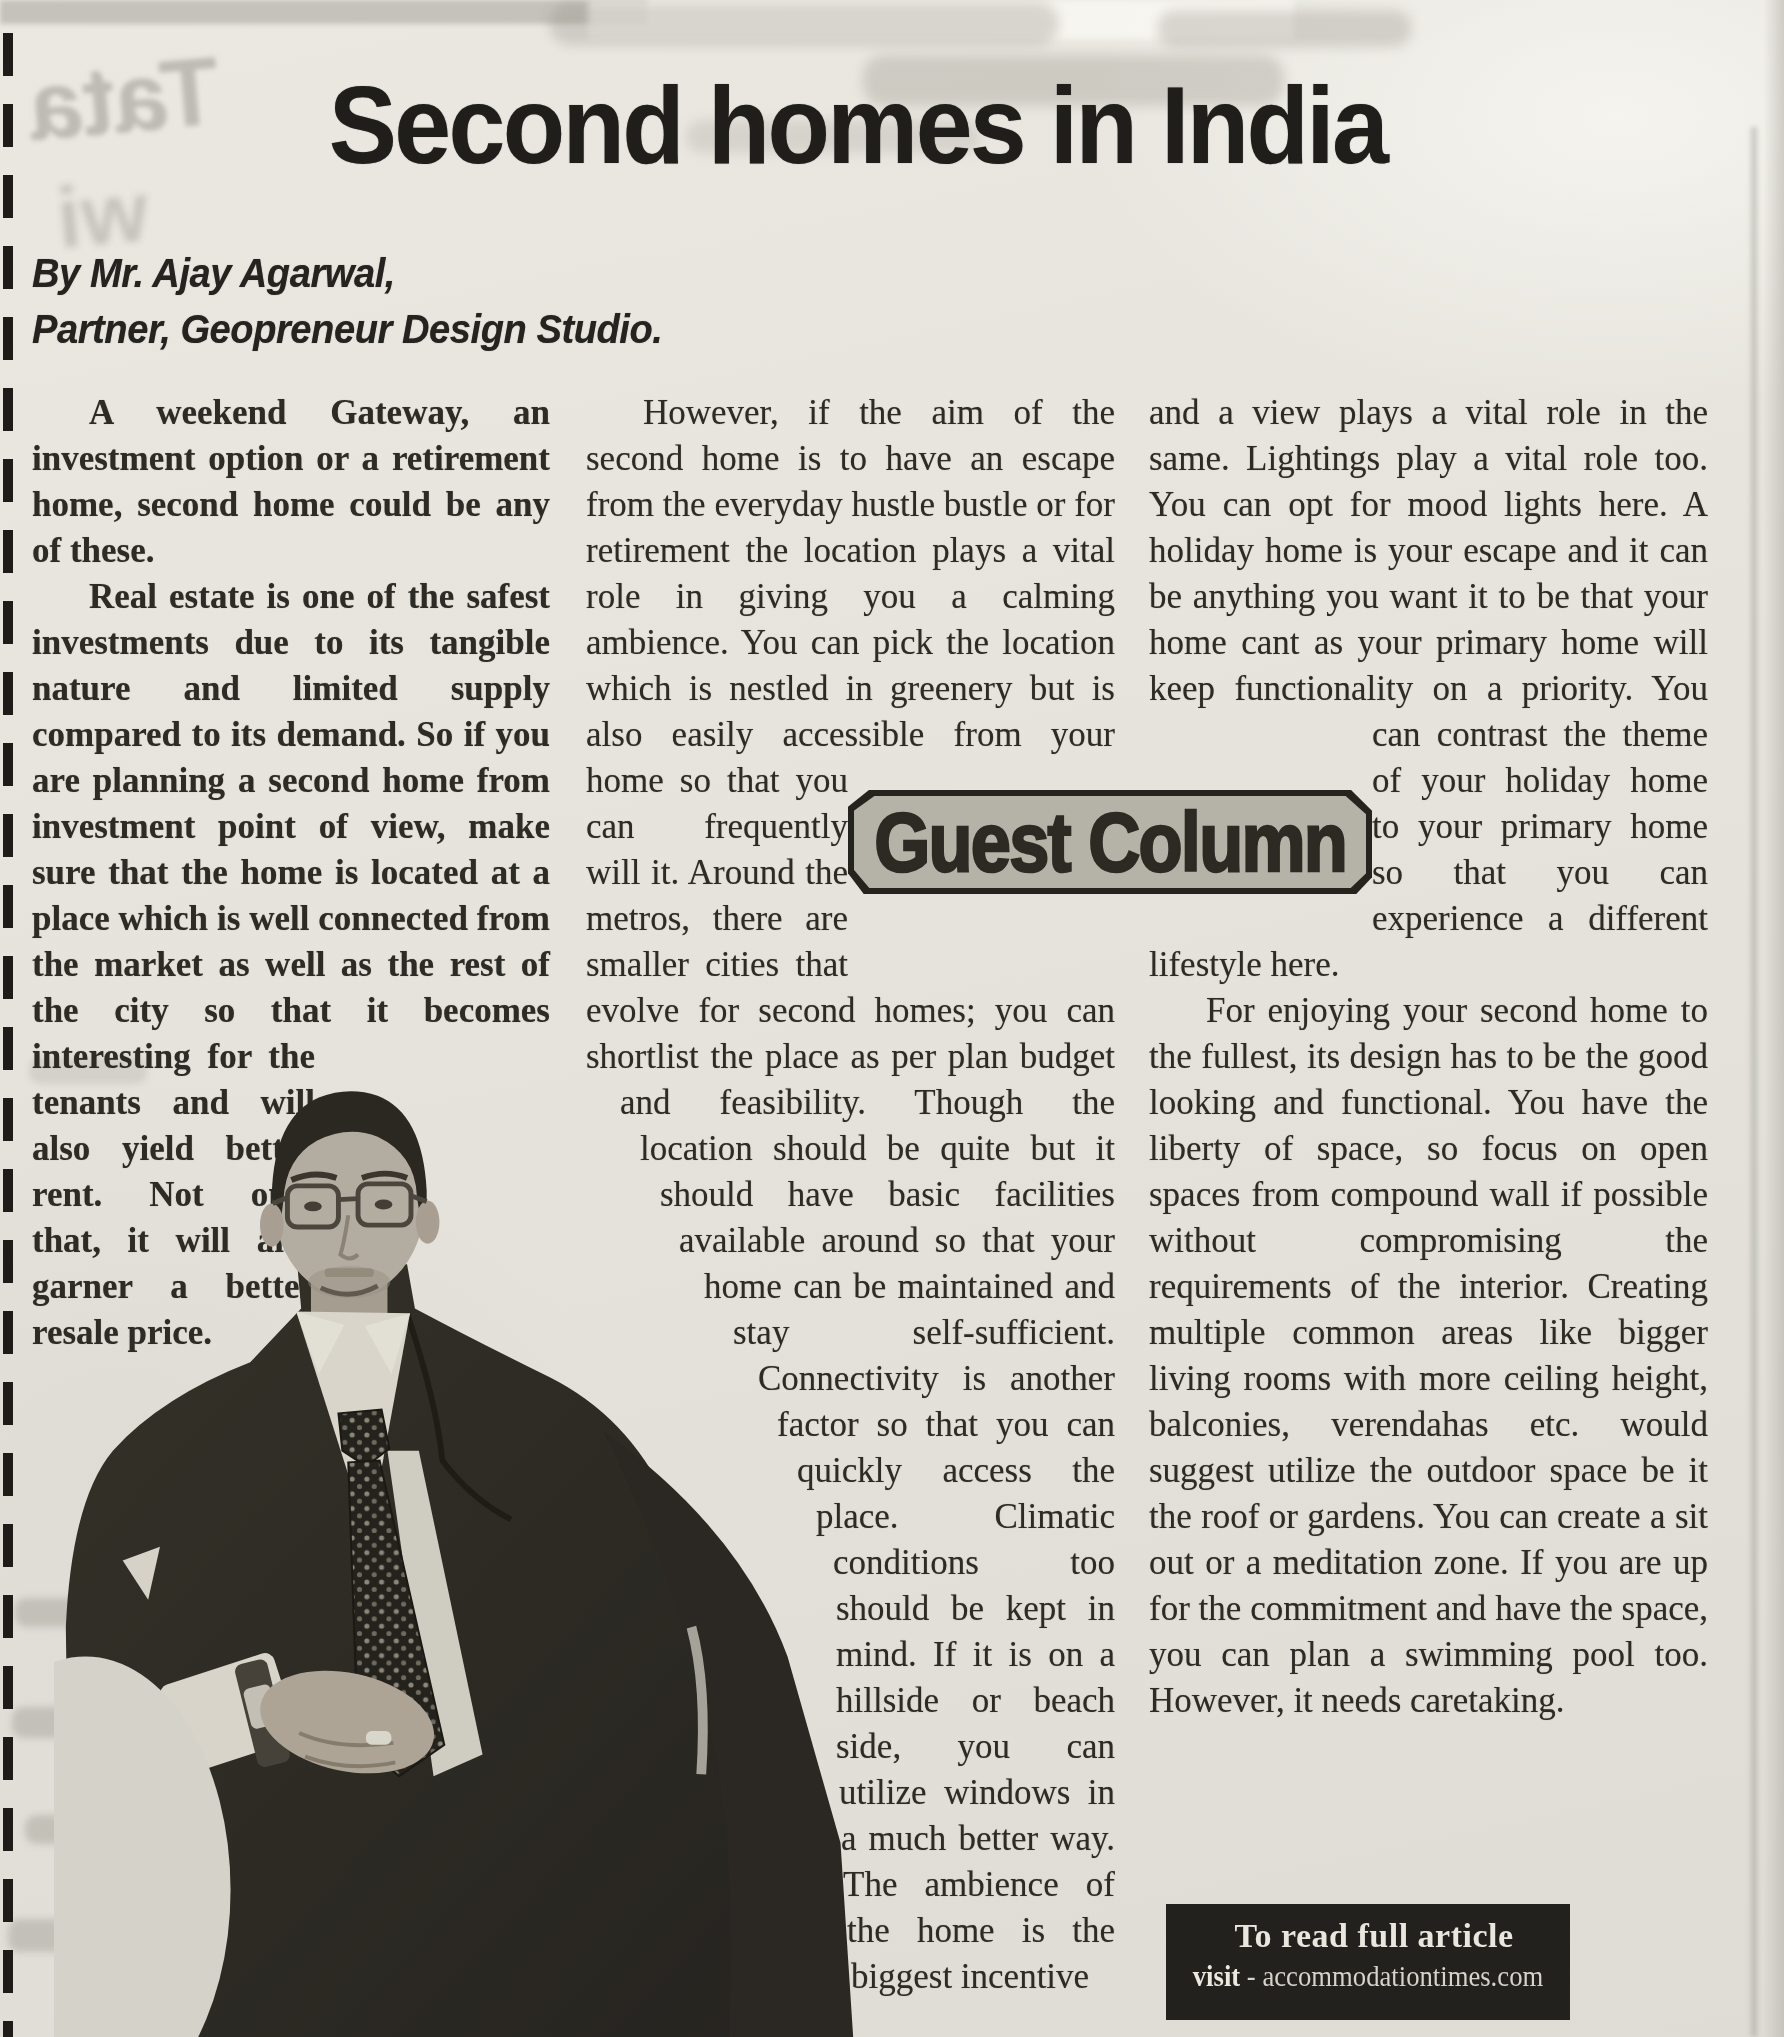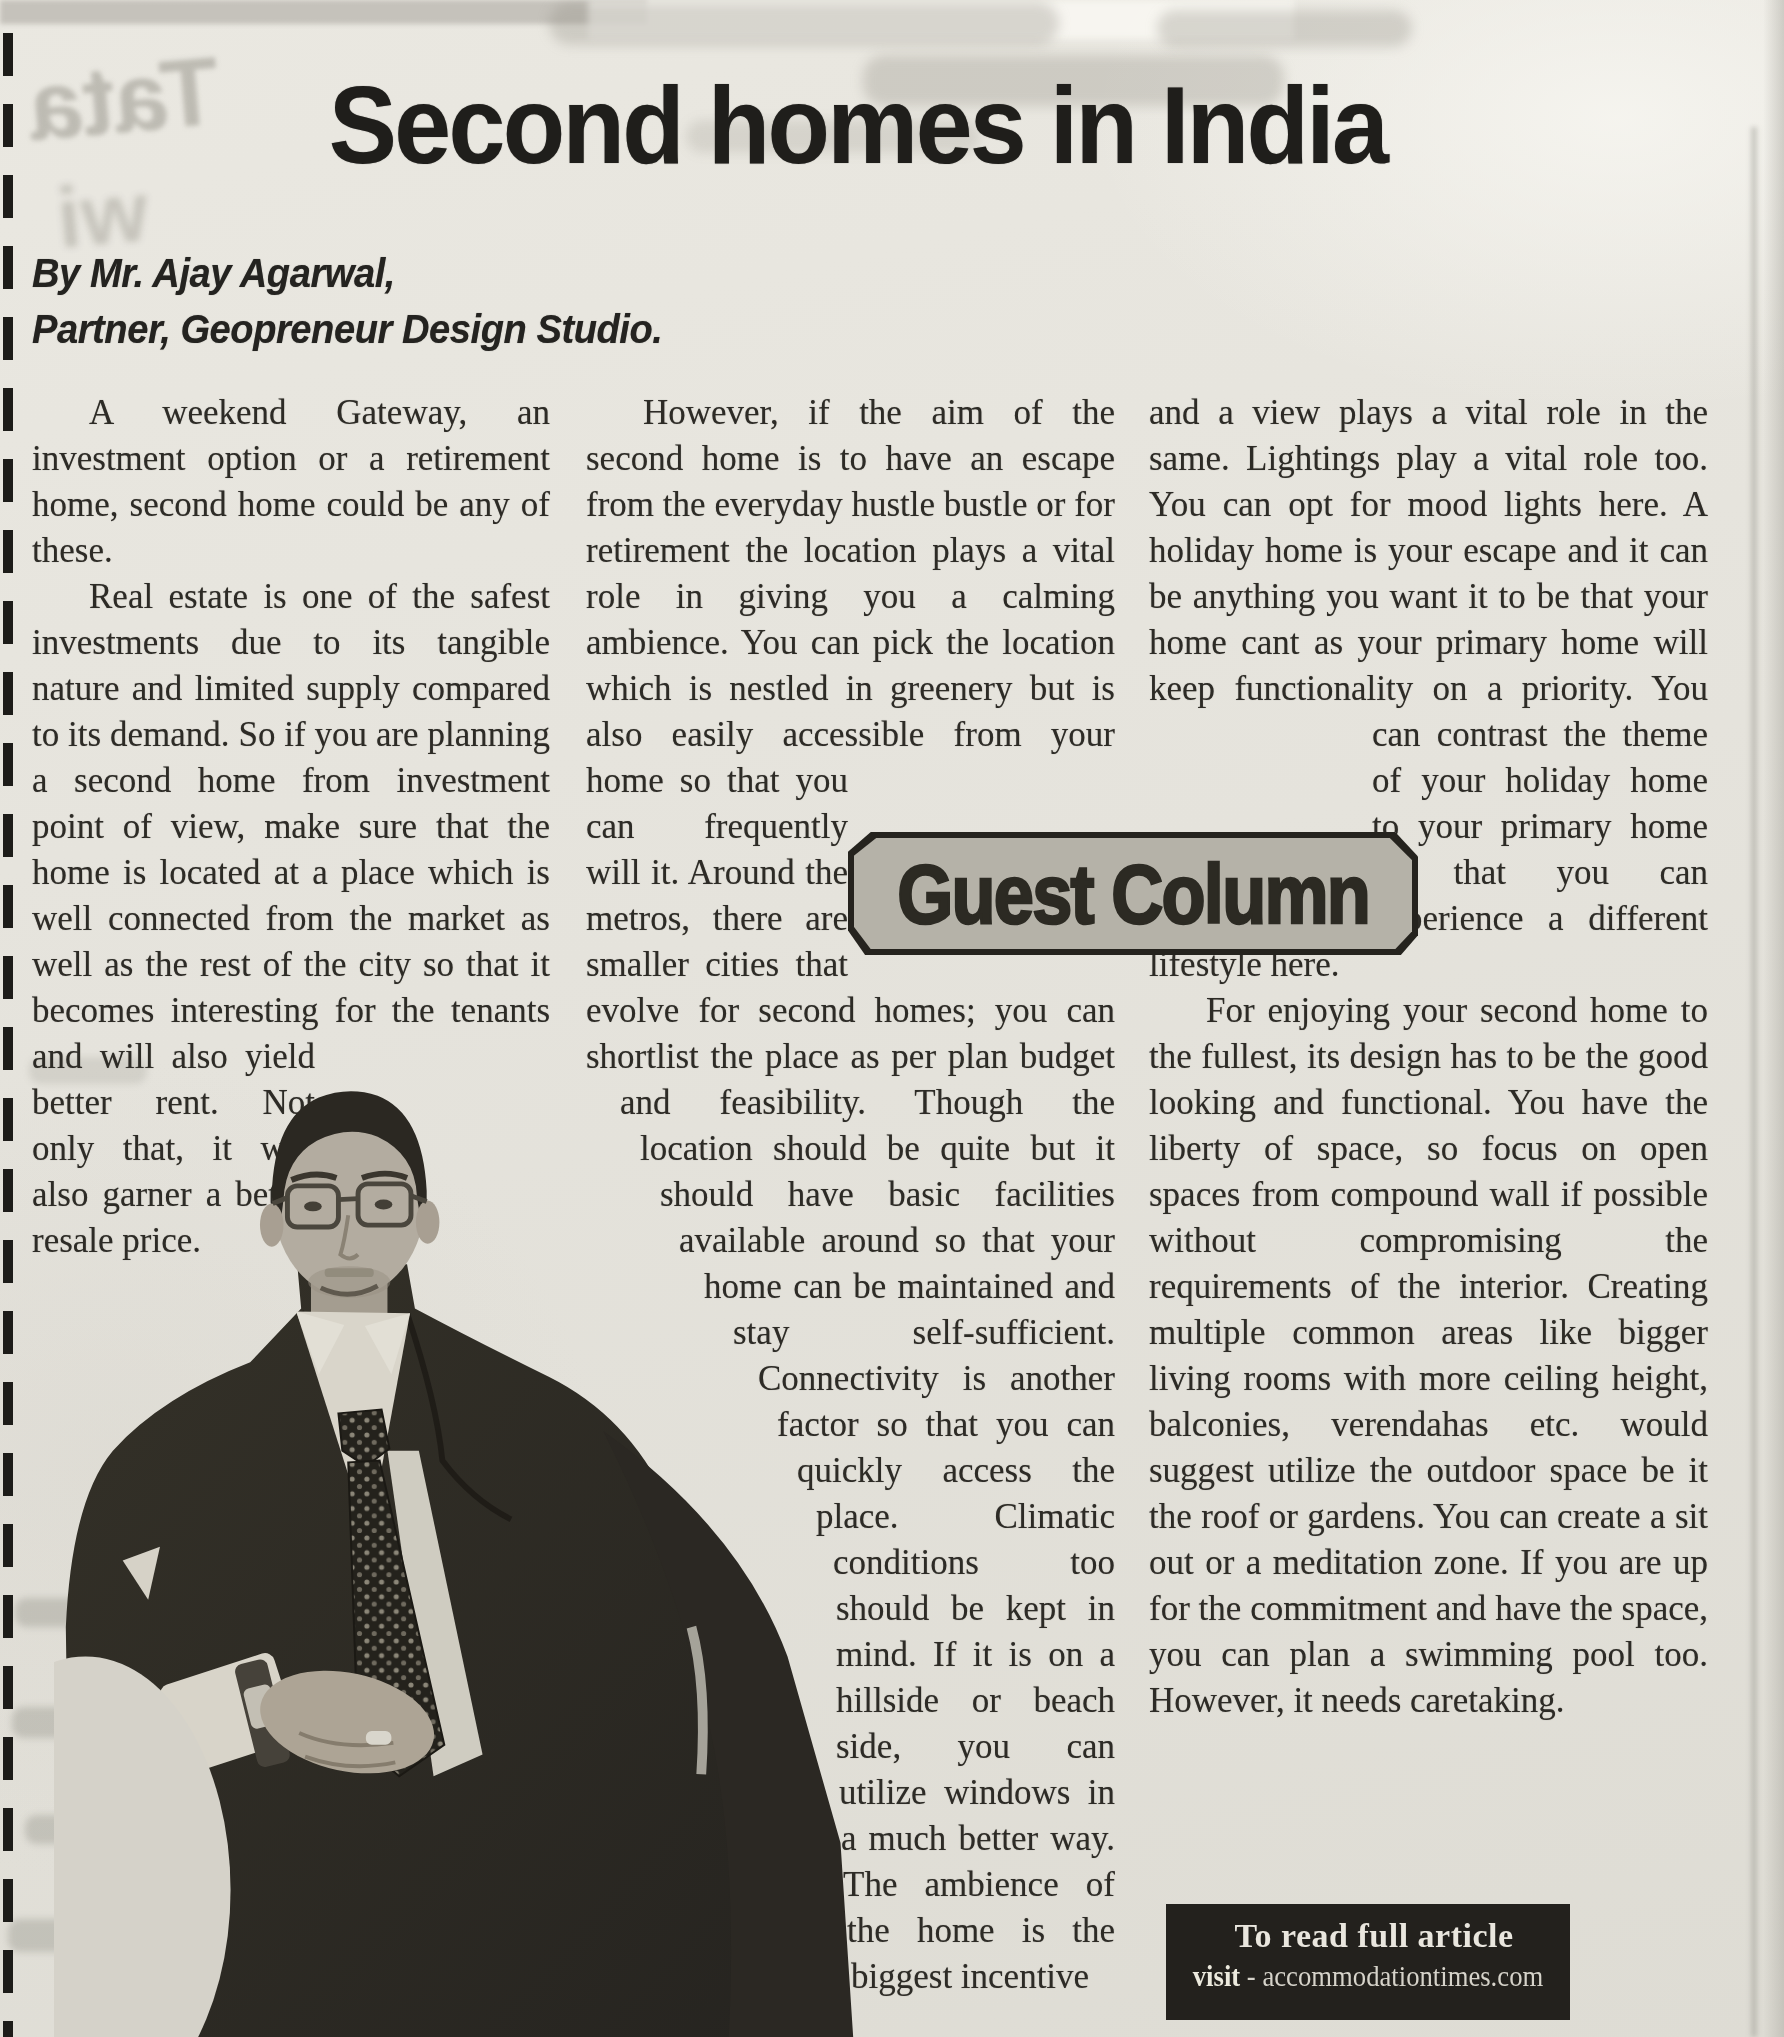--- a/index.html
+++ b/index.html
@@ -43,34 +43,34 @@
     font-size:41px;line-height:56px;color:#242320;letter-spacing:-0.5px;
     transform:scaleX(.93);transform-origin:left top;
     text-shadow:0 0 1px rgba(36,35,32,.5);
   }
   
   .col{
     position:absolute;top:390px;
     font-size:35px;line-height:46px;color:#2d2b26;
     text-shadow:0 0 1px rgba(45,43,38,.4);
   }
-  .col1{left:32px;width:518px;}
+  .col1{left:32px;width:518px;font-weight:bold;}
   .col2{left:586px;width:529px;height:1648px;overflow:hidden;}
   .col3{left:1149px;width:559px;}
   .para{text-align:justify;margin:0;}
   .para.indent{text-indent:57px;}
   .cut-r{float:right;clear:right;display:block;width:1px;height:1px;}
   .cut-l{float:left;clear:left;display:block;width:1px;height:1px;}
   .step{float:left;clear:left;display:block;height:46px;}
   
   .badge{
-    position:absolute;left:848px;top:832px;width:524px;height:123px;
+    position:absolute;left:848px;top:790px;width:524px;height:104px;
     background:#25231e;box-shadow:0 0 0 13.7px rgba(231,229,222,.95);
     clip-path:polygon(4% 0, 96% 0, 100% 20%, 100% 84%, 97% 100%, 3% 100%, 0 80%, 0 16%);
-    display:flex;align-items:center;justify-content:center;padding-left:46px;
+    display:flex;align-items:center;justify-content:center;
   }
   .badge-inner{
     position:absolute;inset:5.9px;background:#b5b2a8;
     clip-path:polygon(4% 0, 96% 0, 100% 20%, 100% 84%, 97% 100%, 3% 100%, 0 80%, 0 16%);
     display:flex;align-items:center;justify-content:center;
   }
   .badge-text{
     font-family:"Liberation Sans",sans-serif;font-weight:bold;font-size:82px;
     color:#2c2a23;-webkit-text-stroke:2.5px #2c2a23;letter-spacing:-2px;
     transform:scaleX(.88) scaleY(1.02);white-space:nowrap;

